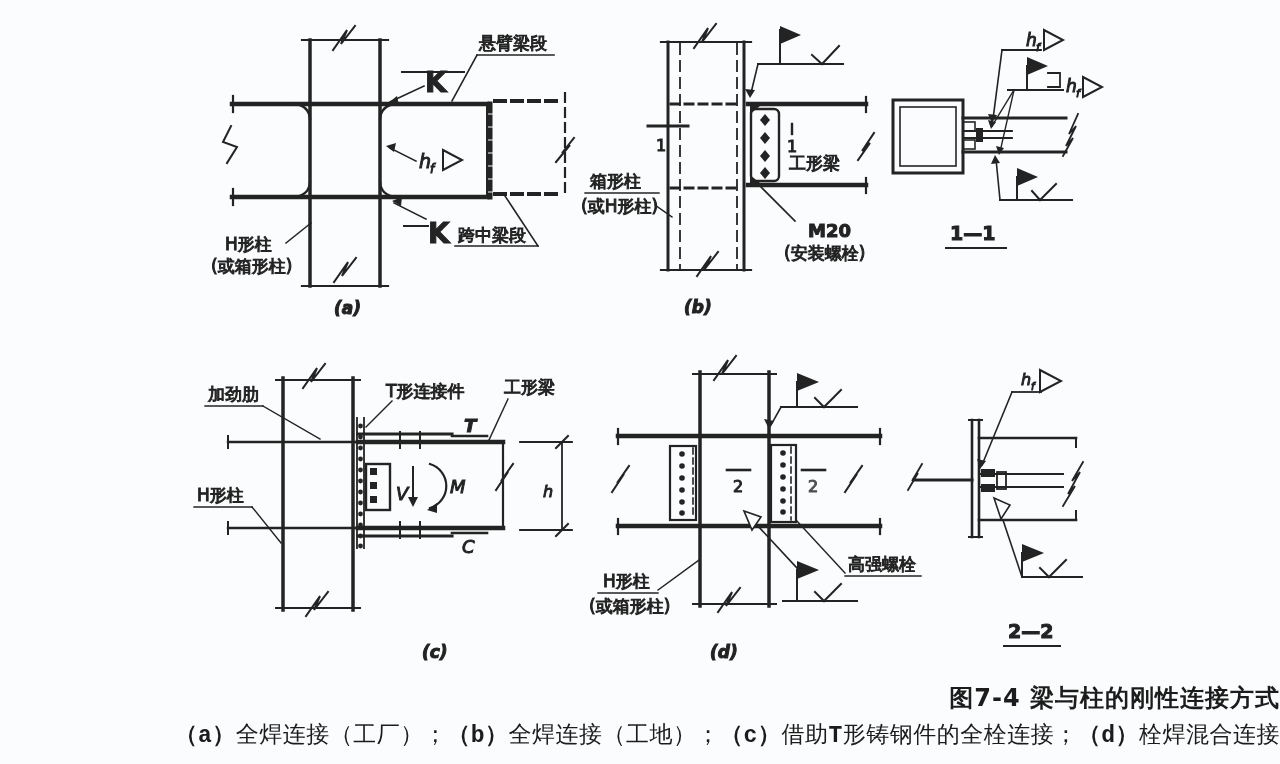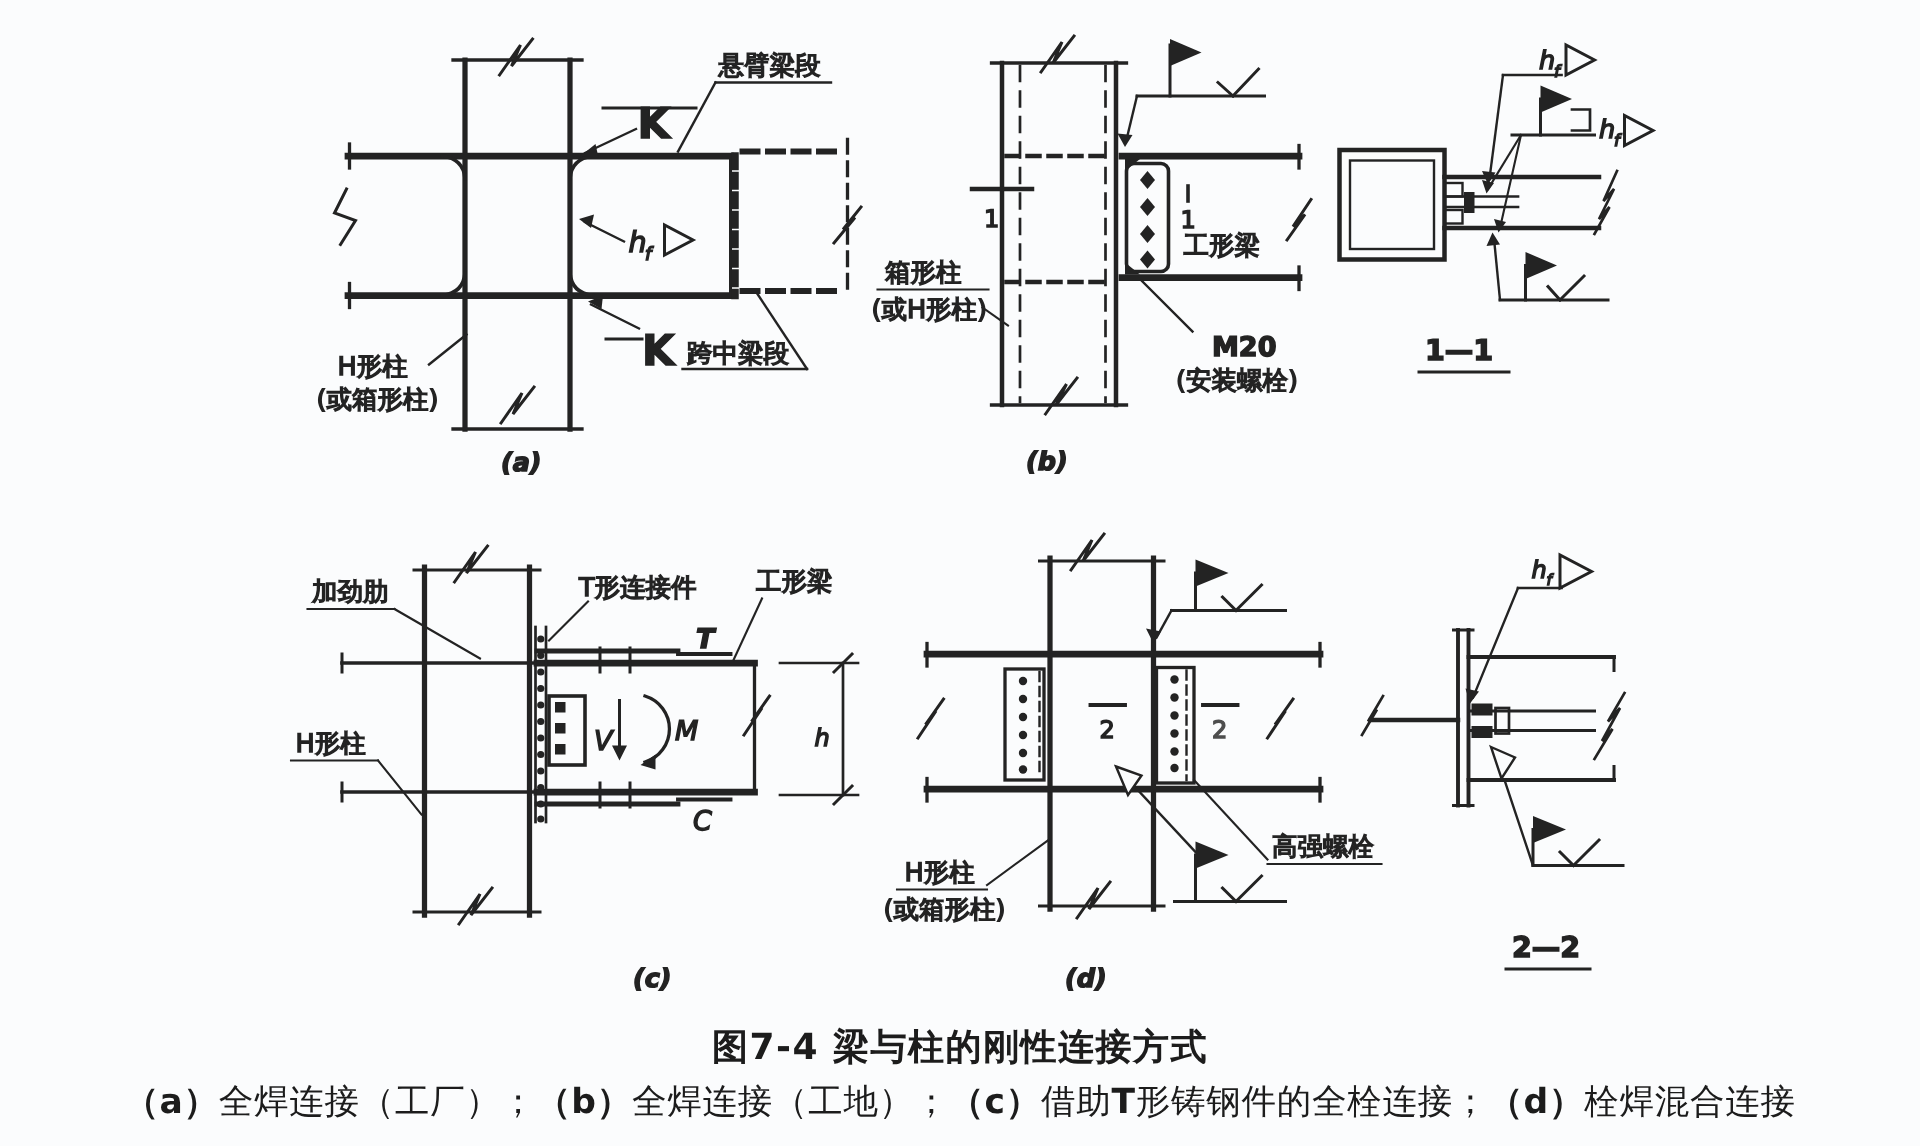--- a/index.html
+++ b/index.html
@@ -7,24 +7,24 @@
     width:1280px;height:764px;position:relative;overflow:hidden;
     background:#fbfcfd;
     font-family:"DejaVu Sans","Liberation Sans",sans-serif;
   }
   svg{position:absolute;top:0;left:0;}
   svg text{fill:#232323;font-family:"DejaVu Sans","Liberation Sans",sans-serif;}
   .cjk{font-size:17px;}
   .tag{font-size:17px;font-style:italic;font-weight:bold;}
   .sym{font-style:italic;}
   .caption-area{
-    position:absolute;left:0;top:682px;width:1280px;text-align:center;color:#1c1c1c;
+    position:absolute;left:0;top:682px;width:1280px;text-align:right;color:#1c1c1c;
   }
   .fig-title{font-size:24px;font-weight:bold;letter-spacing:1px;}
-  .fig-caption{font-size:23px;margin-top:5px;white-space:nowrap;letter-spacing:0.5px;}
+  .fig-caption{font-size:23px;margin-top:5px;white-space:nowrap;letter-spacing:0.5px;font-family:Liberation Mono, monospace;}
   .fig-caption .b{font-weight:bold;}
 </style>
 </head>
 <body>
 
 <div class="page">
 <svg width="1280" height="680" viewBox="0 0 1280 680" stroke-linecap="square" fill="none">
 
   <g stroke="#232323">
     <g>

